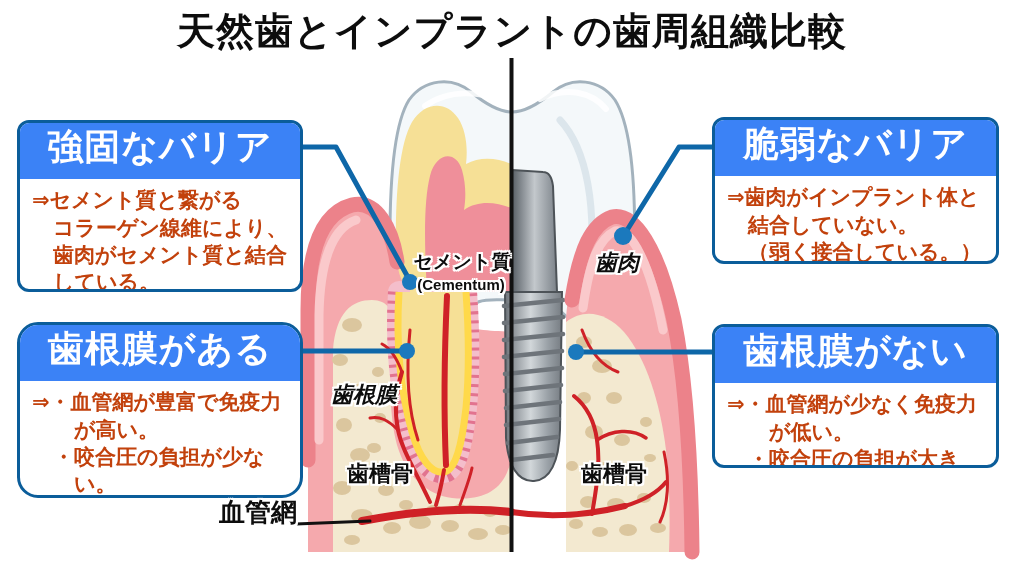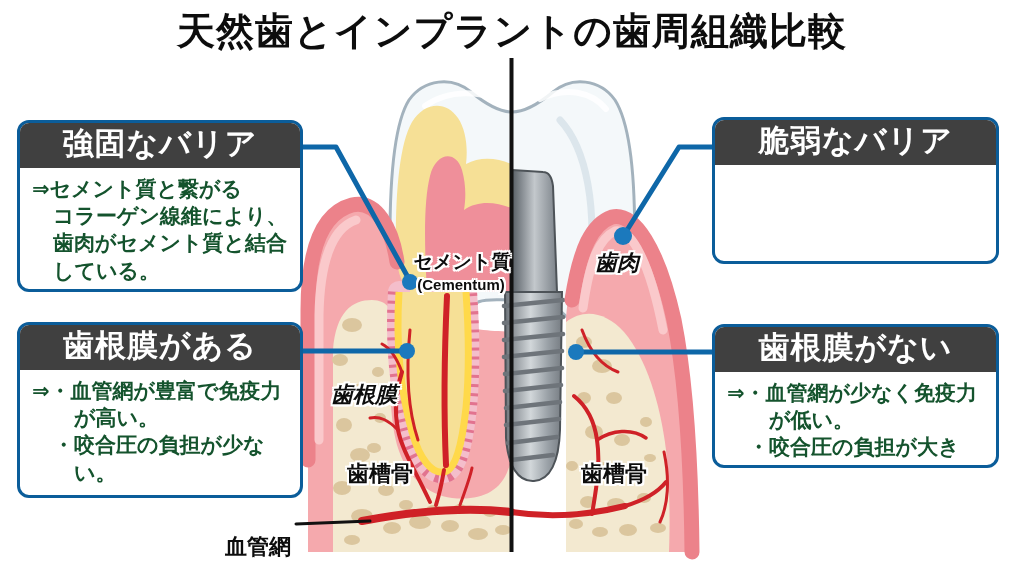--- a/index.html
+++ b/index.html
@@ -10,44 +10,44 @@
   #title{
     position:absolute;left:0;top:6px;width:1024px;text-align:center;
     font-size:38px;font-weight:900;color:#0d0d0d;letter-spacing:1px;
   }
   #artwork{position:absolute;left:0;top:0;width:1024px;height:577px;z-index:1;}
   .callout{
     position:absolute;background:#ffffff;border:3px solid #0b5d9a;border-radius:12px;
     overflow:hidden;box-sizing:border-box;z-index:2;
   }
   .callout-header{
-    background:#404040;color:#ffffff;font-weight:bold;font-size:31px;
-    text-align:center;padding:3px 0 6px 0;letter-spacing:1px;line-height:1.15;
+    background:#3b82f6;color:#ffffff;font-weight:bold;font-size:36px;
+    text-align:center;padding:3px 0 12px 0;letter-spacing:1px;line-height:1.15;
   }
   .callout-body{
-    padding:7px 10px 4px 12px;font-size:21px;font-weight:bold;color:#14532d;
+    padding:7px 10px 4px 12px;font-size:21px;font-weight:bold;color:#c2410c;
     line-height:1.3;white-space:pre-line;
   }
   #cb-tl{left:17px;top:120px;width:286px;height:172px;}
-  #cb-bl{left:17px;top:322px;width:286px;height:176px;}
+  #cb-bl{left:17px;top:322px;width:286px;height:176px;border-radius:21px;}
   #cb-tr{left:712px;top:117px;width:287px;height:147px;}
   #cb-br{left:712px;top:324px;width:287px;height:144px;}
   .art-label{
     position:absolute;z-index:3;font-weight:bold;color:#0d0d0d;white-space:nowrap;
     transform:translate(-50%,-50%);
     text-shadow:-2px -2px 0 #fff,2px -2px 0 #fff,-2px 2px 0 #fff,2px 2px 0 #fff,
                 -2px 0 0 #fff,2px 0 0 #fff,0 -2px 0 #fff,0 2px 0 #fff;
   }
   #lb-cementum{left:462px;top:262px;font-size:19px;}
   #lb-cementum-en{left:461px;top:284px;font-size:15px;}
   #lb-gingiva{left:617px;top:263px;font-size:22px;font-style:italic;}
   #lb-pdl{left:364px;top:395px;font-size:22px;font-style:italic;}
   #lb-alv-l{left:380px;top:474px;font-size:22px;}
   #lb-alv-r{left:614px;top:474px;font-size:22px;}
-  #lb-vessel{left:258px;top:547px;font-size:22px;}
+  #lb-vessel{left:258px;top:512px;font-size:26px;}
 </style>
 </head>
 <body>
 
 <div id="stage">
 
   <div id="title">天然歯とインプラントの歯周組織比較</div>
 
   <svg id="artwork" viewBox="0 0 1024 577" xmlns="http://www.w3.org/2000/svg">
     <defs>
@@ -220,20 +220,23 @@
   </div>
   <div class="callout" id="cb-bl">
     <div class="callout-header">歯根膜がある</div>
     <div class="callout-body">⇒・血管網が豊富で免疫力
 　　が高い。
 　・咬合圧の負担が少な
 　　い。</div>
   </div>
   <div class="callout" id="cb-tr">
     <div class="callout-header">脆弱なバリア</div>
+    <div class="callout-body">⇒歯肉がインプラント体と
+　結合していない。
+　（弱く接合している。）</div>
   </div>
   <div class="callout" id="cb-br">
     <div class="callout-header">歯根膜がない</div>
     <div class="callout-body">⇒・血管網が少なく免疫力
 　　が低い。
 　・咬合圧の負担が大き
 　　い。</div>
   </div>
 
   <div class="art-label" id="lb-cementum">セメント質</div>

